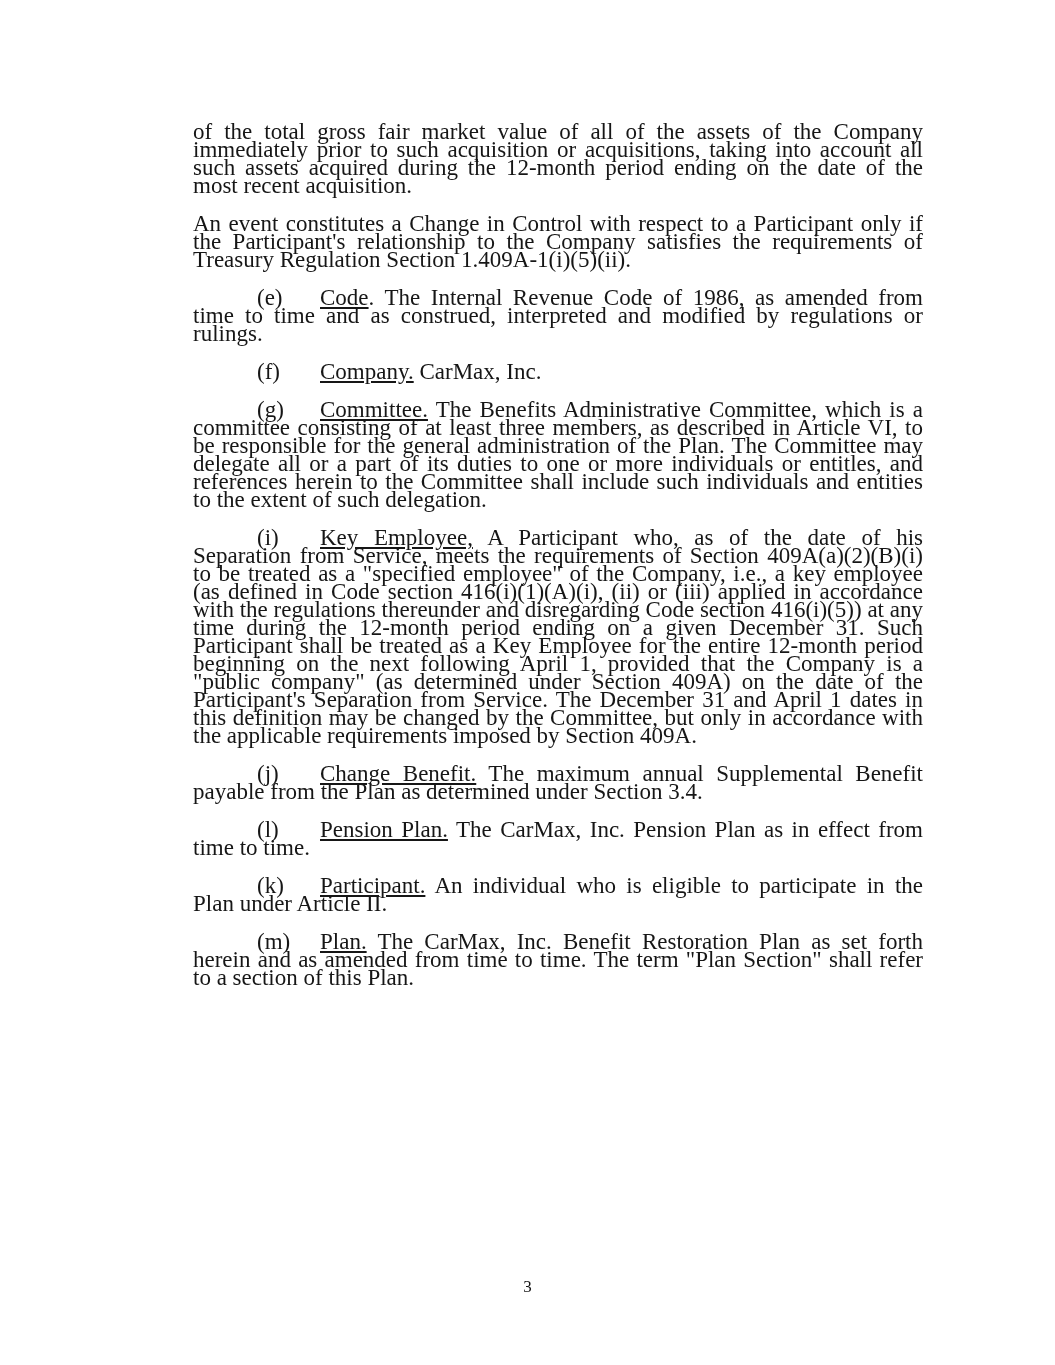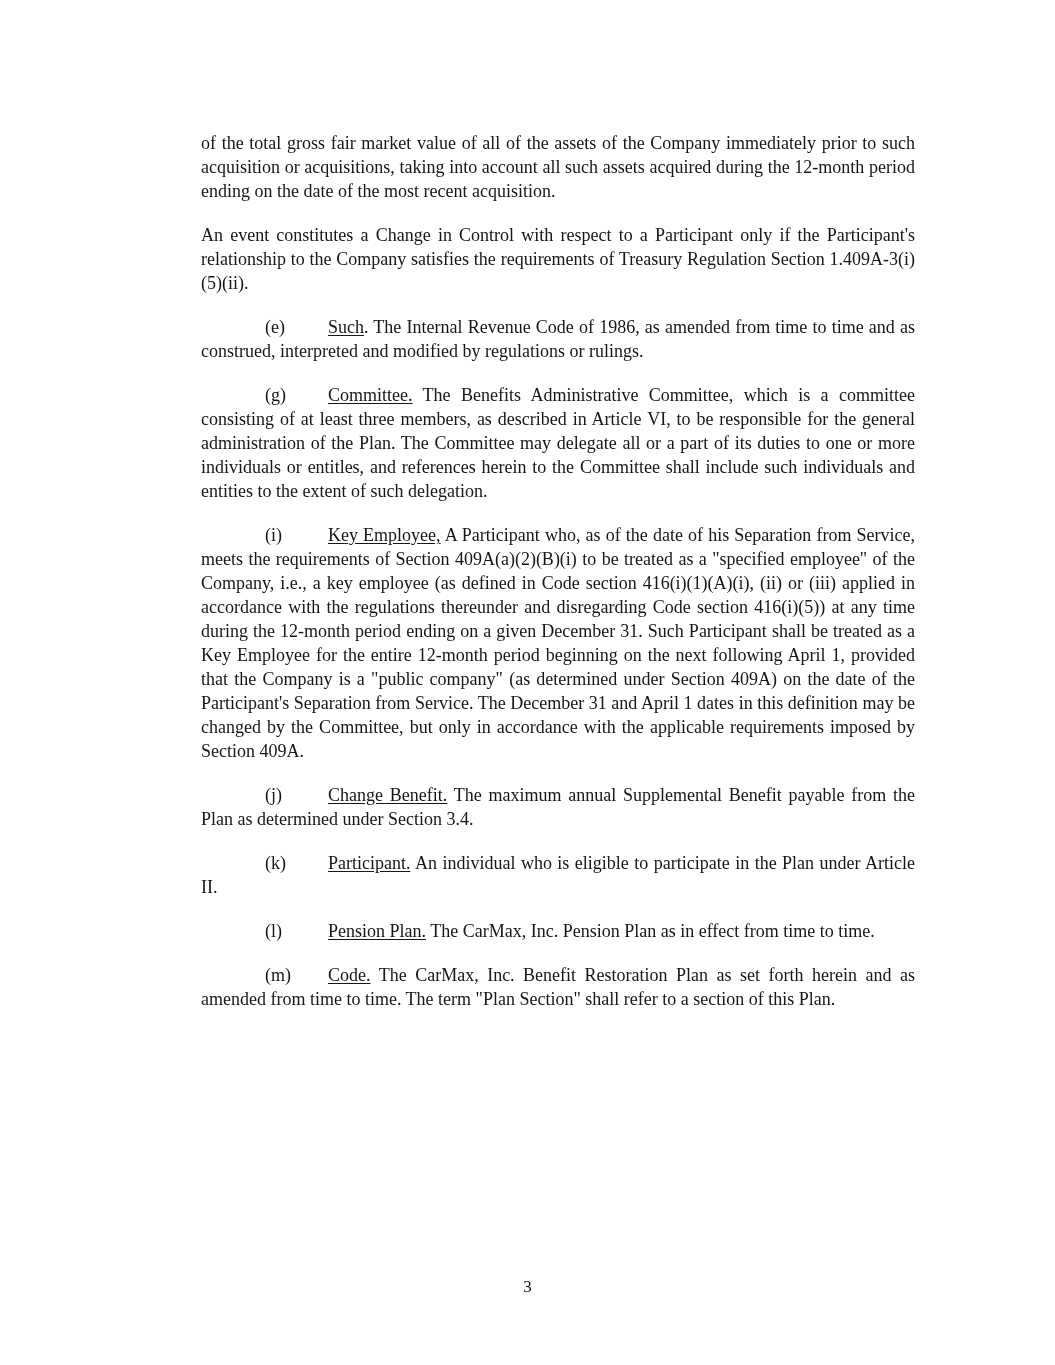--- a/index.html
+++ b/index.html
@@ -17,23 +17,23 @@
     inset: 0;
     background: #ffffff;
   }
   .content {
     position: absolute;
     left: 185px;
     top: 115px;
     width: 746px;
   }
   .para {
-    margin: 16px;
-    font-size: 18px;
-    line-height: 24px;
+    margin: 8px;
+    font-size: 23px;
+    line-height: 18px;
     text-align: justify;
   }
   .para + .para { margin-top: 20px; }
   .para.lettered { text-indent: 64px; }
   .letter {
     display: inline-block;
     width: 63px;
     text-indent: 0;
   }
   .term {
@@ -50,23 +50,24 @@
     line-height: 25px;
     color: #161616;
   }
 </style>
 </head>
 <body>
 
 <div class="page">
   <div class="content" id="paragraphs">
       <p class="para plain">of the total gross fair market value of all of the assets of the Company immediately prior to such acquisition or acquisitions, taking into account all such assets acquired during the 12-month period ending on the date of the most recent acquisition.</p>
-      <p class="para plain">An event constitutes a Change in Control with respect to a Participant only if the Participant's relationship to the Company satisfies the requirements of Treasury Regulation Section 1.409A-3(i)(5)(ii).</p>
-      <p class="para lettered"><span class="letter">(e)</span><span class="term">Such</span><span>. The Internal Revenue Code of 1986, as amended from time to time and as construed, interpreted and modified by regulations or rulings.</span></p>
+      <p class="para plain">An event constitutes a Change in Control with respect to a Participant only if the Participant's relationship to the Company satisfies the requirements of Treasury Regulation Section 1.409A-1(i)(5)(ii).</p>
+      <p class="para lettered"><span class="letter">(e)</span><span class="term">Code</span><span>. The Internal Revenue Code of 1986, as amended from time to time and as construed, interpreted and modified by regulations or rulings.</span></p>
+      <p class="para lettered"><span class="letter">(f)</span><span class="term">Company.</span><span> CarMax, Inc.</span></p>
       <p class="para lettered"><span class="letter">(g)</span><span class="term">Committee.</span><span> The Benefits Administrative Committee, which is a committee consisting of at least three members, as described in Article VI, to be responsible for the general administration of the Plan. The Committee may delegate all or a part of its duties to one or more individuals or entitles, and references herein to the Committee shall include such individuals and entities to the extent of such delegation.</span></p>
       <p class="para lettered"><span class="letter">(i)</span><span class="term">Key Employee,</span><span> A Participant who, as of the date of his Separation from Service, meets the requirements of Section 409A(a)(2)(B)(i) to be treated as a "specified employee" of the Company, i.e., a key employee (as defined in Code section 416(i)(1)(A)(i), (ii) or (iii) applied in accordance with the regulations thereunder and disregarding Code section 416(i)(5)) at any time during the 12-month period ending on a given December 31. Such Participant shall be treated as a Key Employee for the entire 12-month period beginning on the next following April 1, provided that the Company is a "public company" (as determined under Section 409A) on the date of the Participant's Separation from Service. The December 31 and April 1 dates in this definition may be changed by the Committee, but only in accordance with the applicable requirements imposed by Section 409A.</span></p>
       <p class="para lettered"><span class="letter">(j)</span><span class="term">Change Benefit.</span><span> The maximum annual Supplemental Benefit payable from the Plan as determined under Section 3.4.</span></p>
+      <p class="para lettered"><span class="letter">(l)</span><span class="term">Pension Plan.</span><span> The CarMax, Inc. Pension Plan as in effect from time to time.</span></p>
       <p class="para lettered"><span class="letter">(k)</span><span class="term">Participant.</span><span> An individual who is eligible to participate in the Plan under Article II.</span></p>
-      <p class="para lettered"><span class="letter">(l)</span><span class="term">Pension Plan.</span><span> The CarMax, Inc. Pension Plan as in effect from time to time.</span></p>
-      <p class="para lettered"><span class="letter">(m)</span><span class="term">Code.</span><span> The CarMax, Inc. Benefit Restoration Plan as set forth herein and as amended from time to time. The term "Plan Section" shall refer to a section of this Plan.</span></p>
+      <p class="para lettered"><span class="letter">(m)</span><span class="term">Plan.</span><span> The CarMax, Inc. Benefit Restoration Plan as set forth herein and as amended from time to time. The term "Plan Section" shall refer to a section of this Plan.</span></p>
     </div>
   <div class="page-number">3</div>
 </div>
 
 </body></html>

